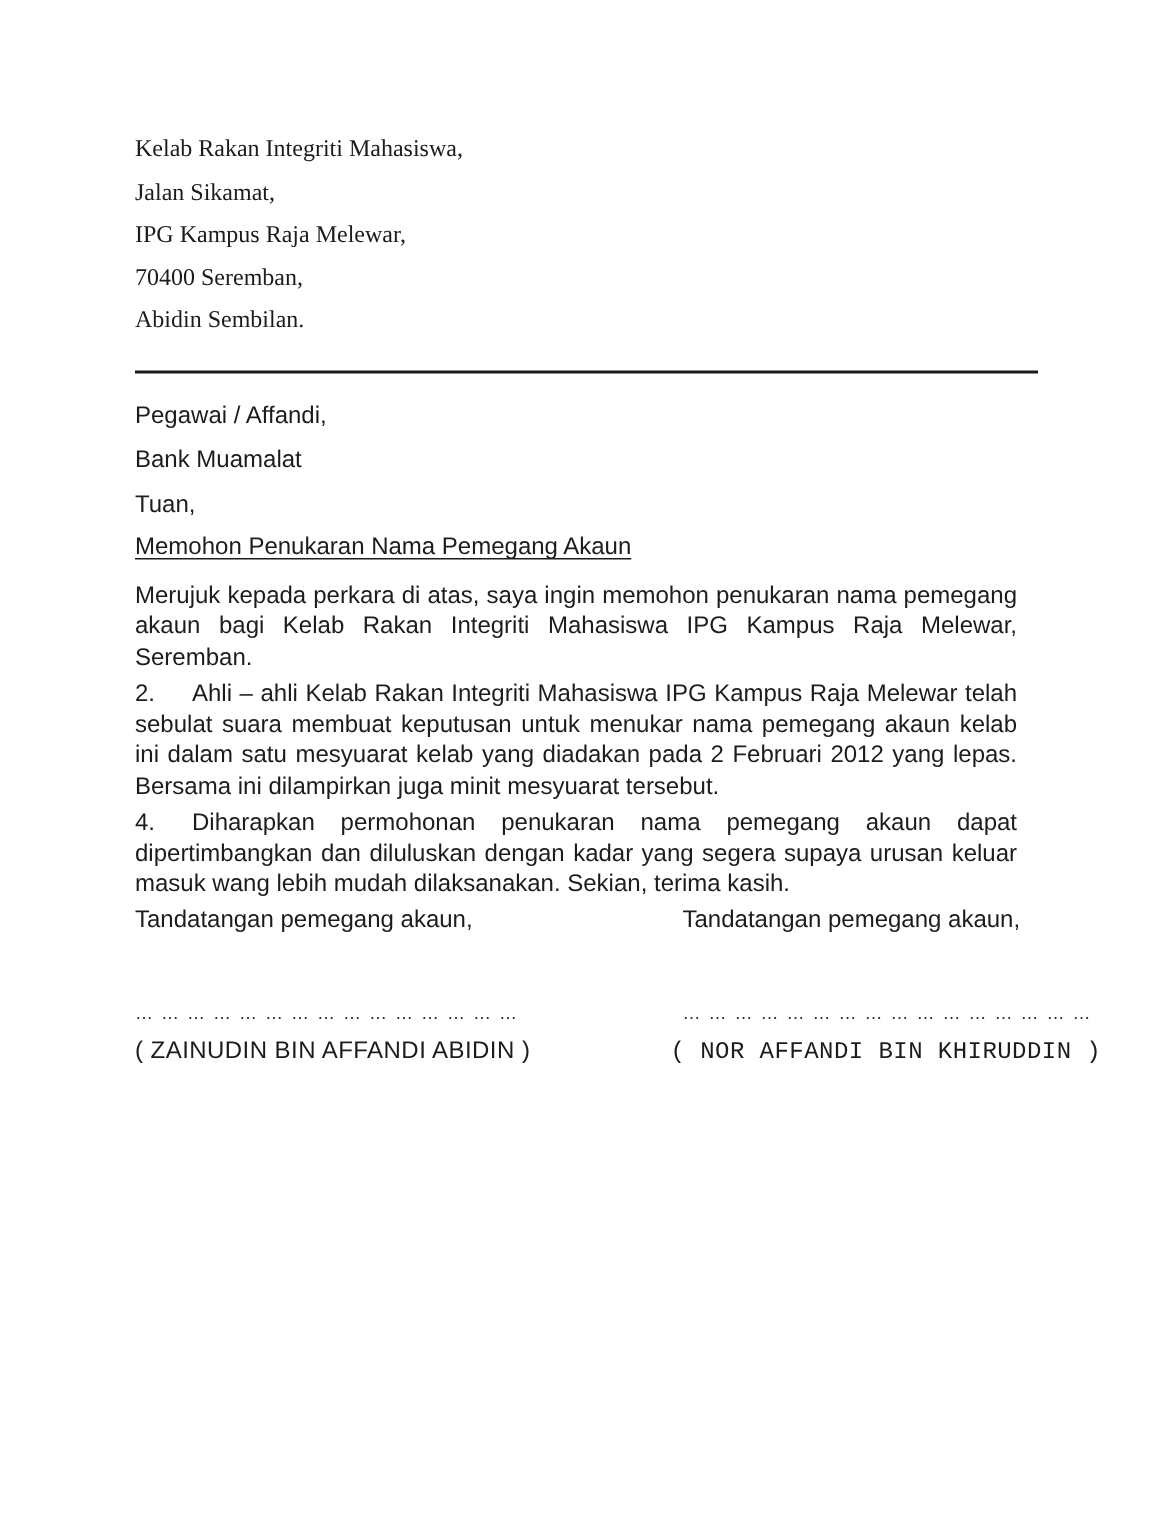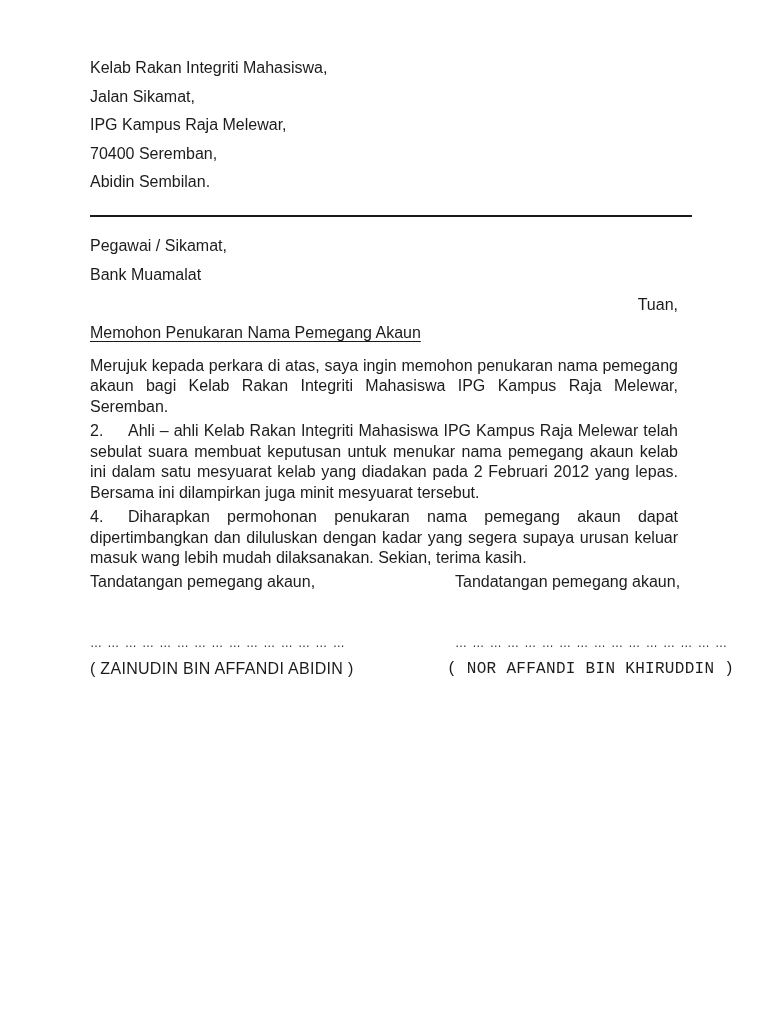--- a/index.html
+++ b/index.html
@@ -20,31 +20,31 @@
   .content {
     position: absolute;
     left: 90px;
     top: 0;
     width: 588px;
   }
   .content p {
     margin: 0;
     line-height: 20.5px;
   }
-  .sender { margin-top: 58px; }
+  .sender { margin-top: 90px; font-family: Liberation Serif, serif; }
   .sender p { margin-bottom: 8px; }
   .divider {
     border: none;
     border-top: 2px solid #1a1a1a;
     margin: 22px -14px 0 0;
     height: 0;
   }
   .recipient { margin-top: 19px; }
   .recipient p { margin-bottom: 9px; }
-  .salutation { margin-top: 69px; text-align: right; }
+  .salutation { margin-top: 69px; }
   .subject {
     margin-top: 8px !important;
     text-decoration: underline;
     text-underline-offset: 3px;
   }
   .para {
     margin-top: 12px !important;
     text-align: justify;
   }
   .para.numbered { margin-top: 4px !important; }
@@ -83,21 +83,21 @@
       <p>Kelab Rakan Integriti Mahasiswa,</p>
       <p>Jalan Sikamat,</p>
       <p>IPG Kampus Raja Melewar,</p>
       <p>70400 Seremban,</p>
       <p>Abidin Sembilan.</p>
     </div>
 
     <hr class="divider">
 
     <div class="recipient">
-      <p>Pegawai / Sikamat,</p>
+      <p>Pegawai / Affandi,</p>
       <p>Bank Muamalat</p>
     </div>
 
     <p class="salutation">Tuan,</p>
 
     <p class="subject">Memohon Penukaran Nama Pemegang Akaun</p>
 
     <p class="para">Merujuk kepada perkara di atas, saya ingin memohon penukaran nama pemegang akaun bagi Kelab Rakan Integriti Mahasiswa IPG Kampus Raja Melewar, Seremban.</p>
 
     <p class="para numbered"><span class="pnum">2.</span><span>Ahli – ahli Kelab Rakan Integriti Mahasiswa IPG Kampus Raja Melewar telah sebulat suara membuat keputusan untuk menukar nama pemegang akaun kelab ini dalam satu mesyuarat kelab yang diadakan pada 2 Februari 2012 yang lepas. Bersama ini dilampirkan juga minit mesyuarat tersebut.</span></p>

